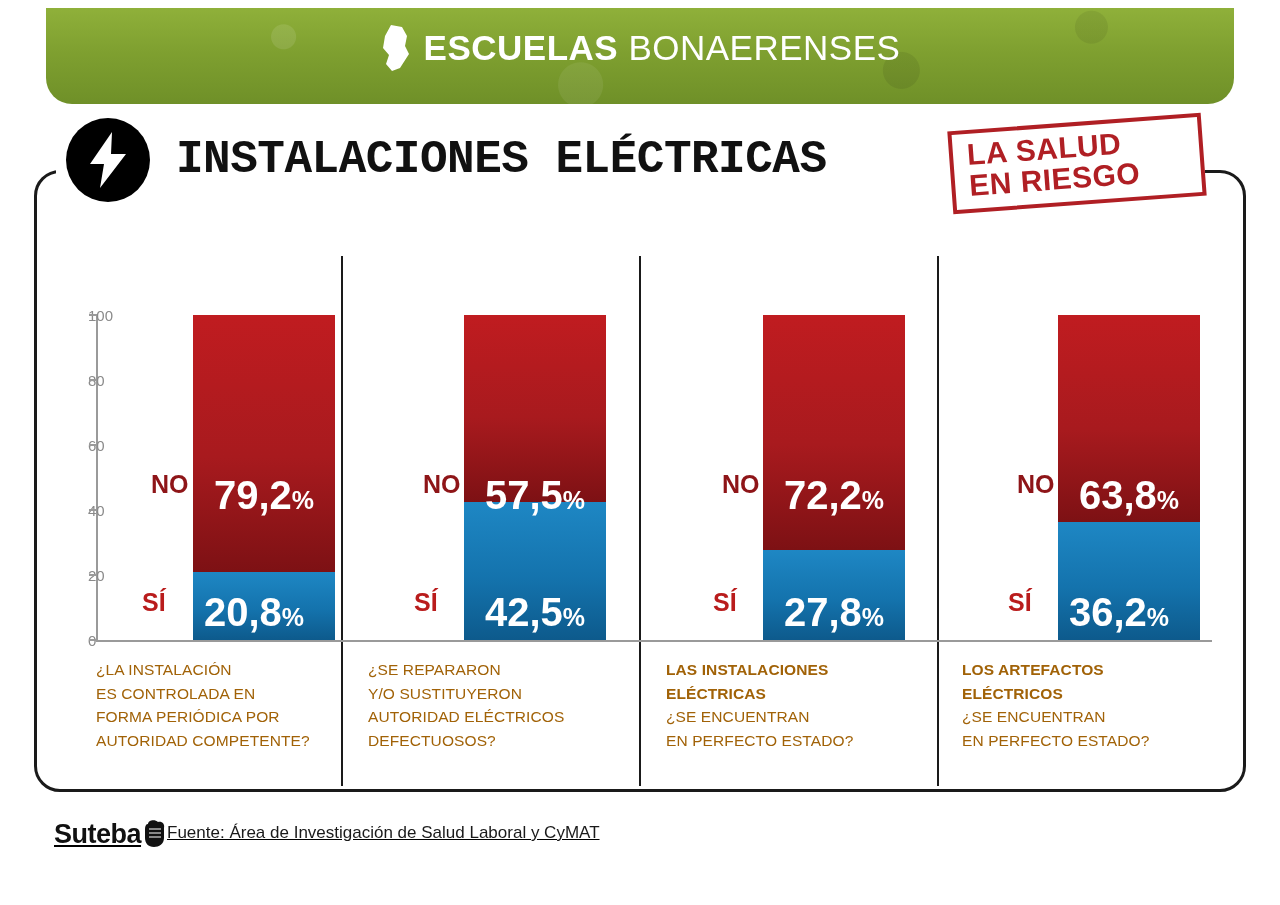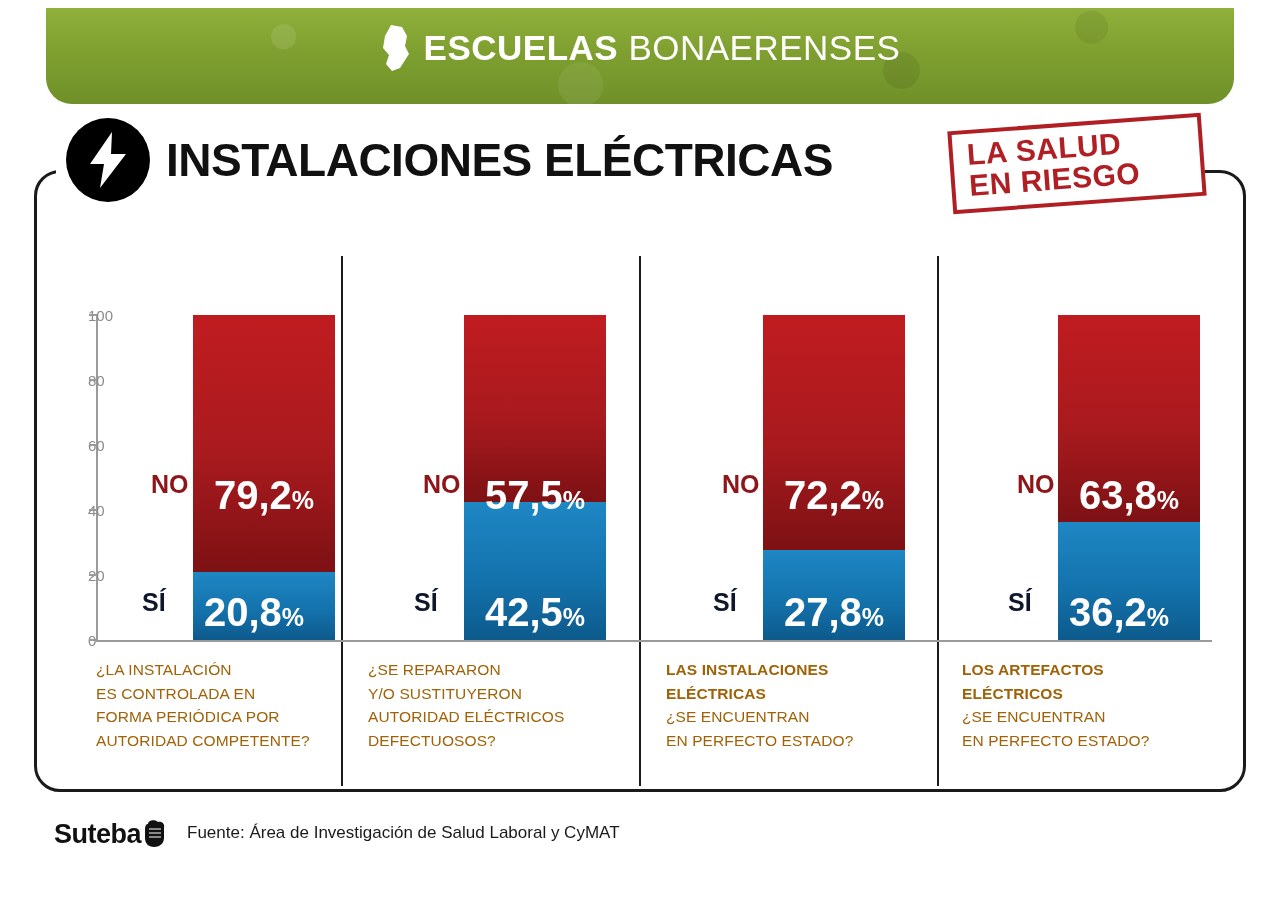--- a/index.html
+++ b/index.html
@@ -62,22 +62,23 @@
   }
   .banner-title b { font-weight: 700; }
 
   
   .title-row {
     position: absolute;
     left: 66px;
     top: 118px;
     display: flex;
     align-items: center;
-    gap: 16px;
+    gap: 26px;
     z-index: 5;
+    font-family: Liberation Mono, monospace;
   }
   .bolt-badge {
     width: 84px;
     height: 84px;
     border-radius: 50%;
     background: #000000;
     display: flex;
     align-items: center;
     justify-content: center;
   }
@@ -210,21 +211,21 @@
     white-space: nowrap;
   }
   .val .pct { font-size: 25px; font-weight: 700; }
   .lbl-no, .lbl-si {
     position: absolute;
     font-weight: 700;
     font-size: 25px;
     white-space: nowrap;
   }
   .lbl-no { color: #8e1518; margin-left: 17px; }
-  .lbl-si { color: #0f172a; }
+  .lbl-si { color: #b91c1c; }
 
   .dividers div {
     position: absolute;
     top: 86px;
     width: 2px;
     height: 530px;
     background: #1a1a1a;
   }
 
   .qlabels {
@@ -244,21 +245,21 @@
   }
   .q .norm { font-weight: 400; }
 
   
   .footer {
     position: absolute;
     left: 54px;
     top: 818px;
     display: flex;
     align-items: center;
-    gap: 20px;
+    text-decoration: underline;
   }
   .logo {
     display: flex;
     align-items: flex-end;
     gap: 2px;
   }
   .logo-text {
     font-size: 27px;
     font-weight: 700;
     color: #111111;

